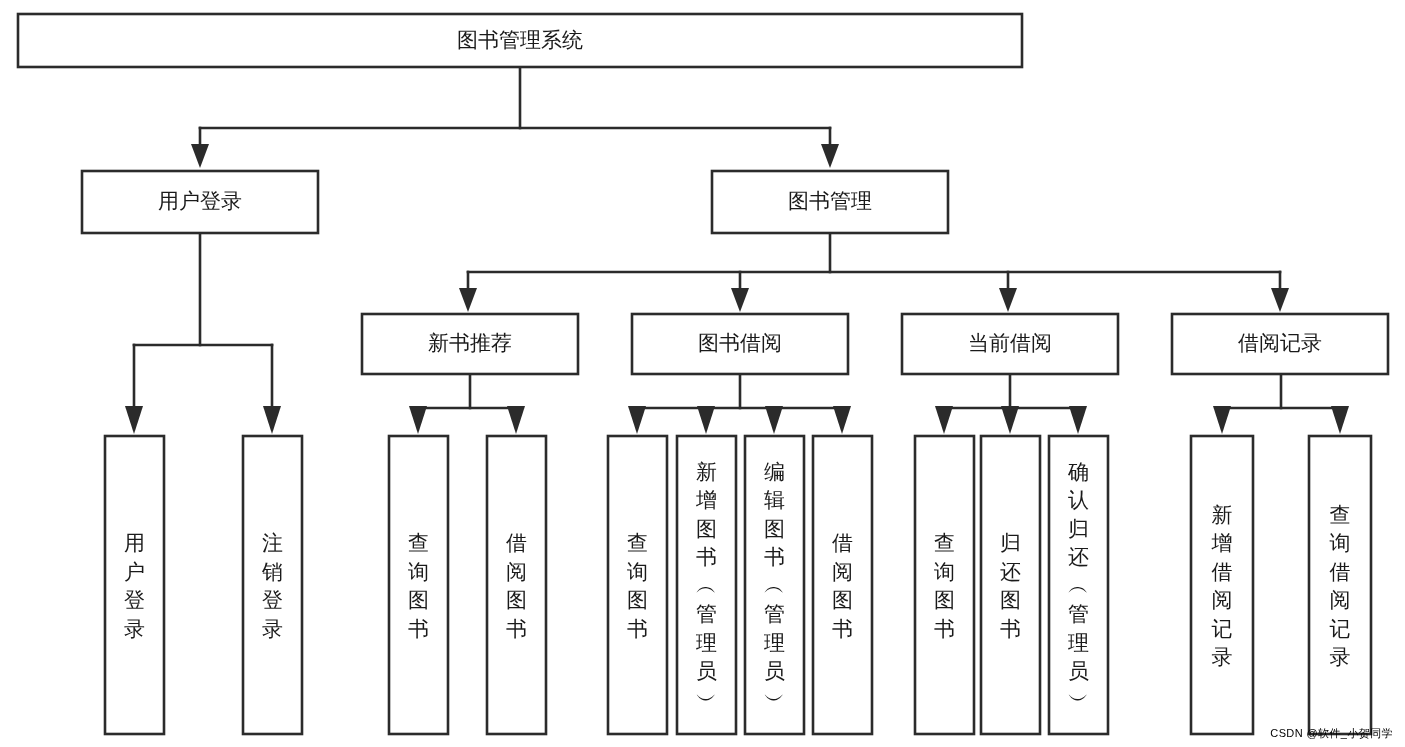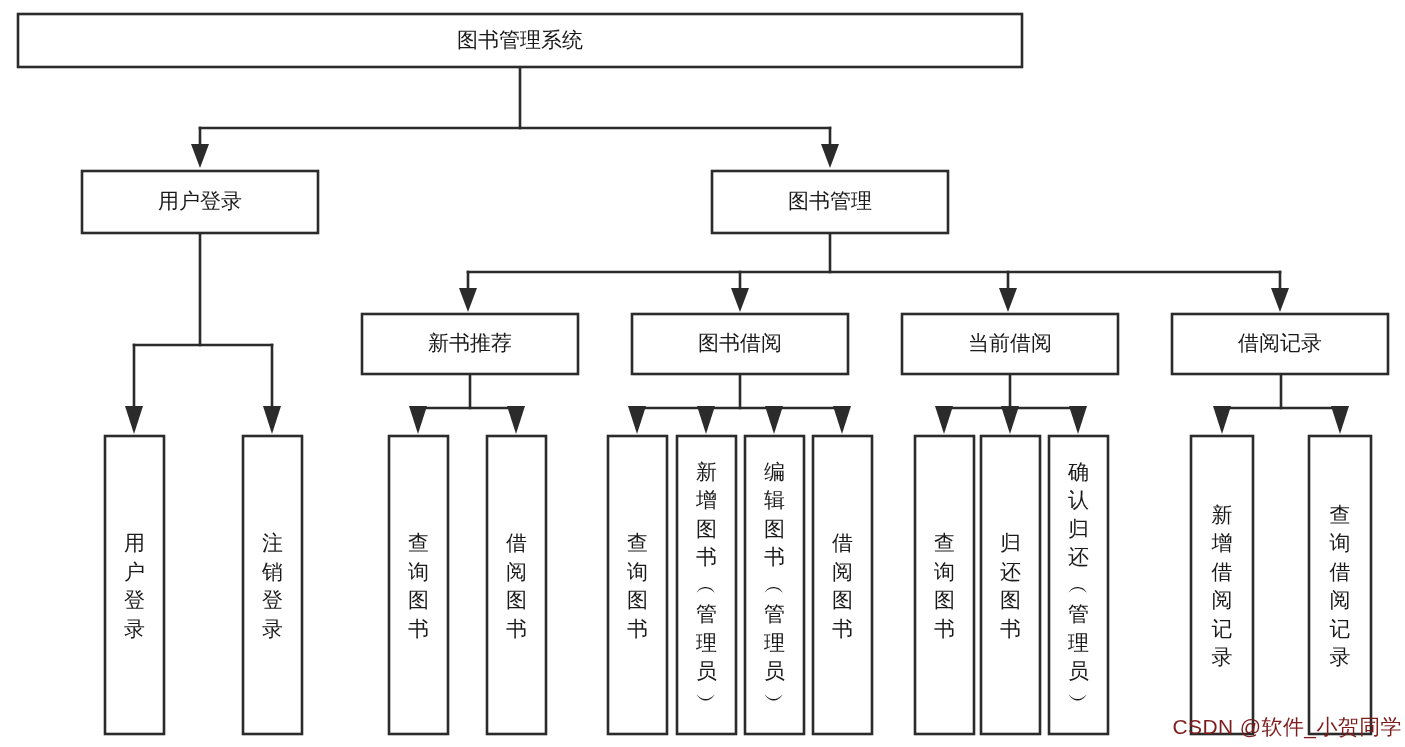--- a/index.html
+++ b/index.html
@@ -52,25 +52,25 @@
   }
   .node-label-v {
     font-family: "Liberation Sans", "DejaVu Sans", sans-serif;
     font-size: 21px;
     fill: #1a1a1a;
     text-anchor: middle;
     white-space: pre;
   }
   .watermark {
     position: absolute;
-    right: 3px;
+    right: 12px;
     bottom: 6px;
     font-family: "Liberation Sans", "DejaVu Sans", sans-serif;
-    font-size: 21px;
-    color: #7f1d1d;
+    font-size: 11px;
+    color: #000000;
     letter-spacing: 0.4px;
     user-select: none;
     pointer-events: none;
   }
 </style>
 </head>
 <body>
 
 <div id="diagram-root">
 

